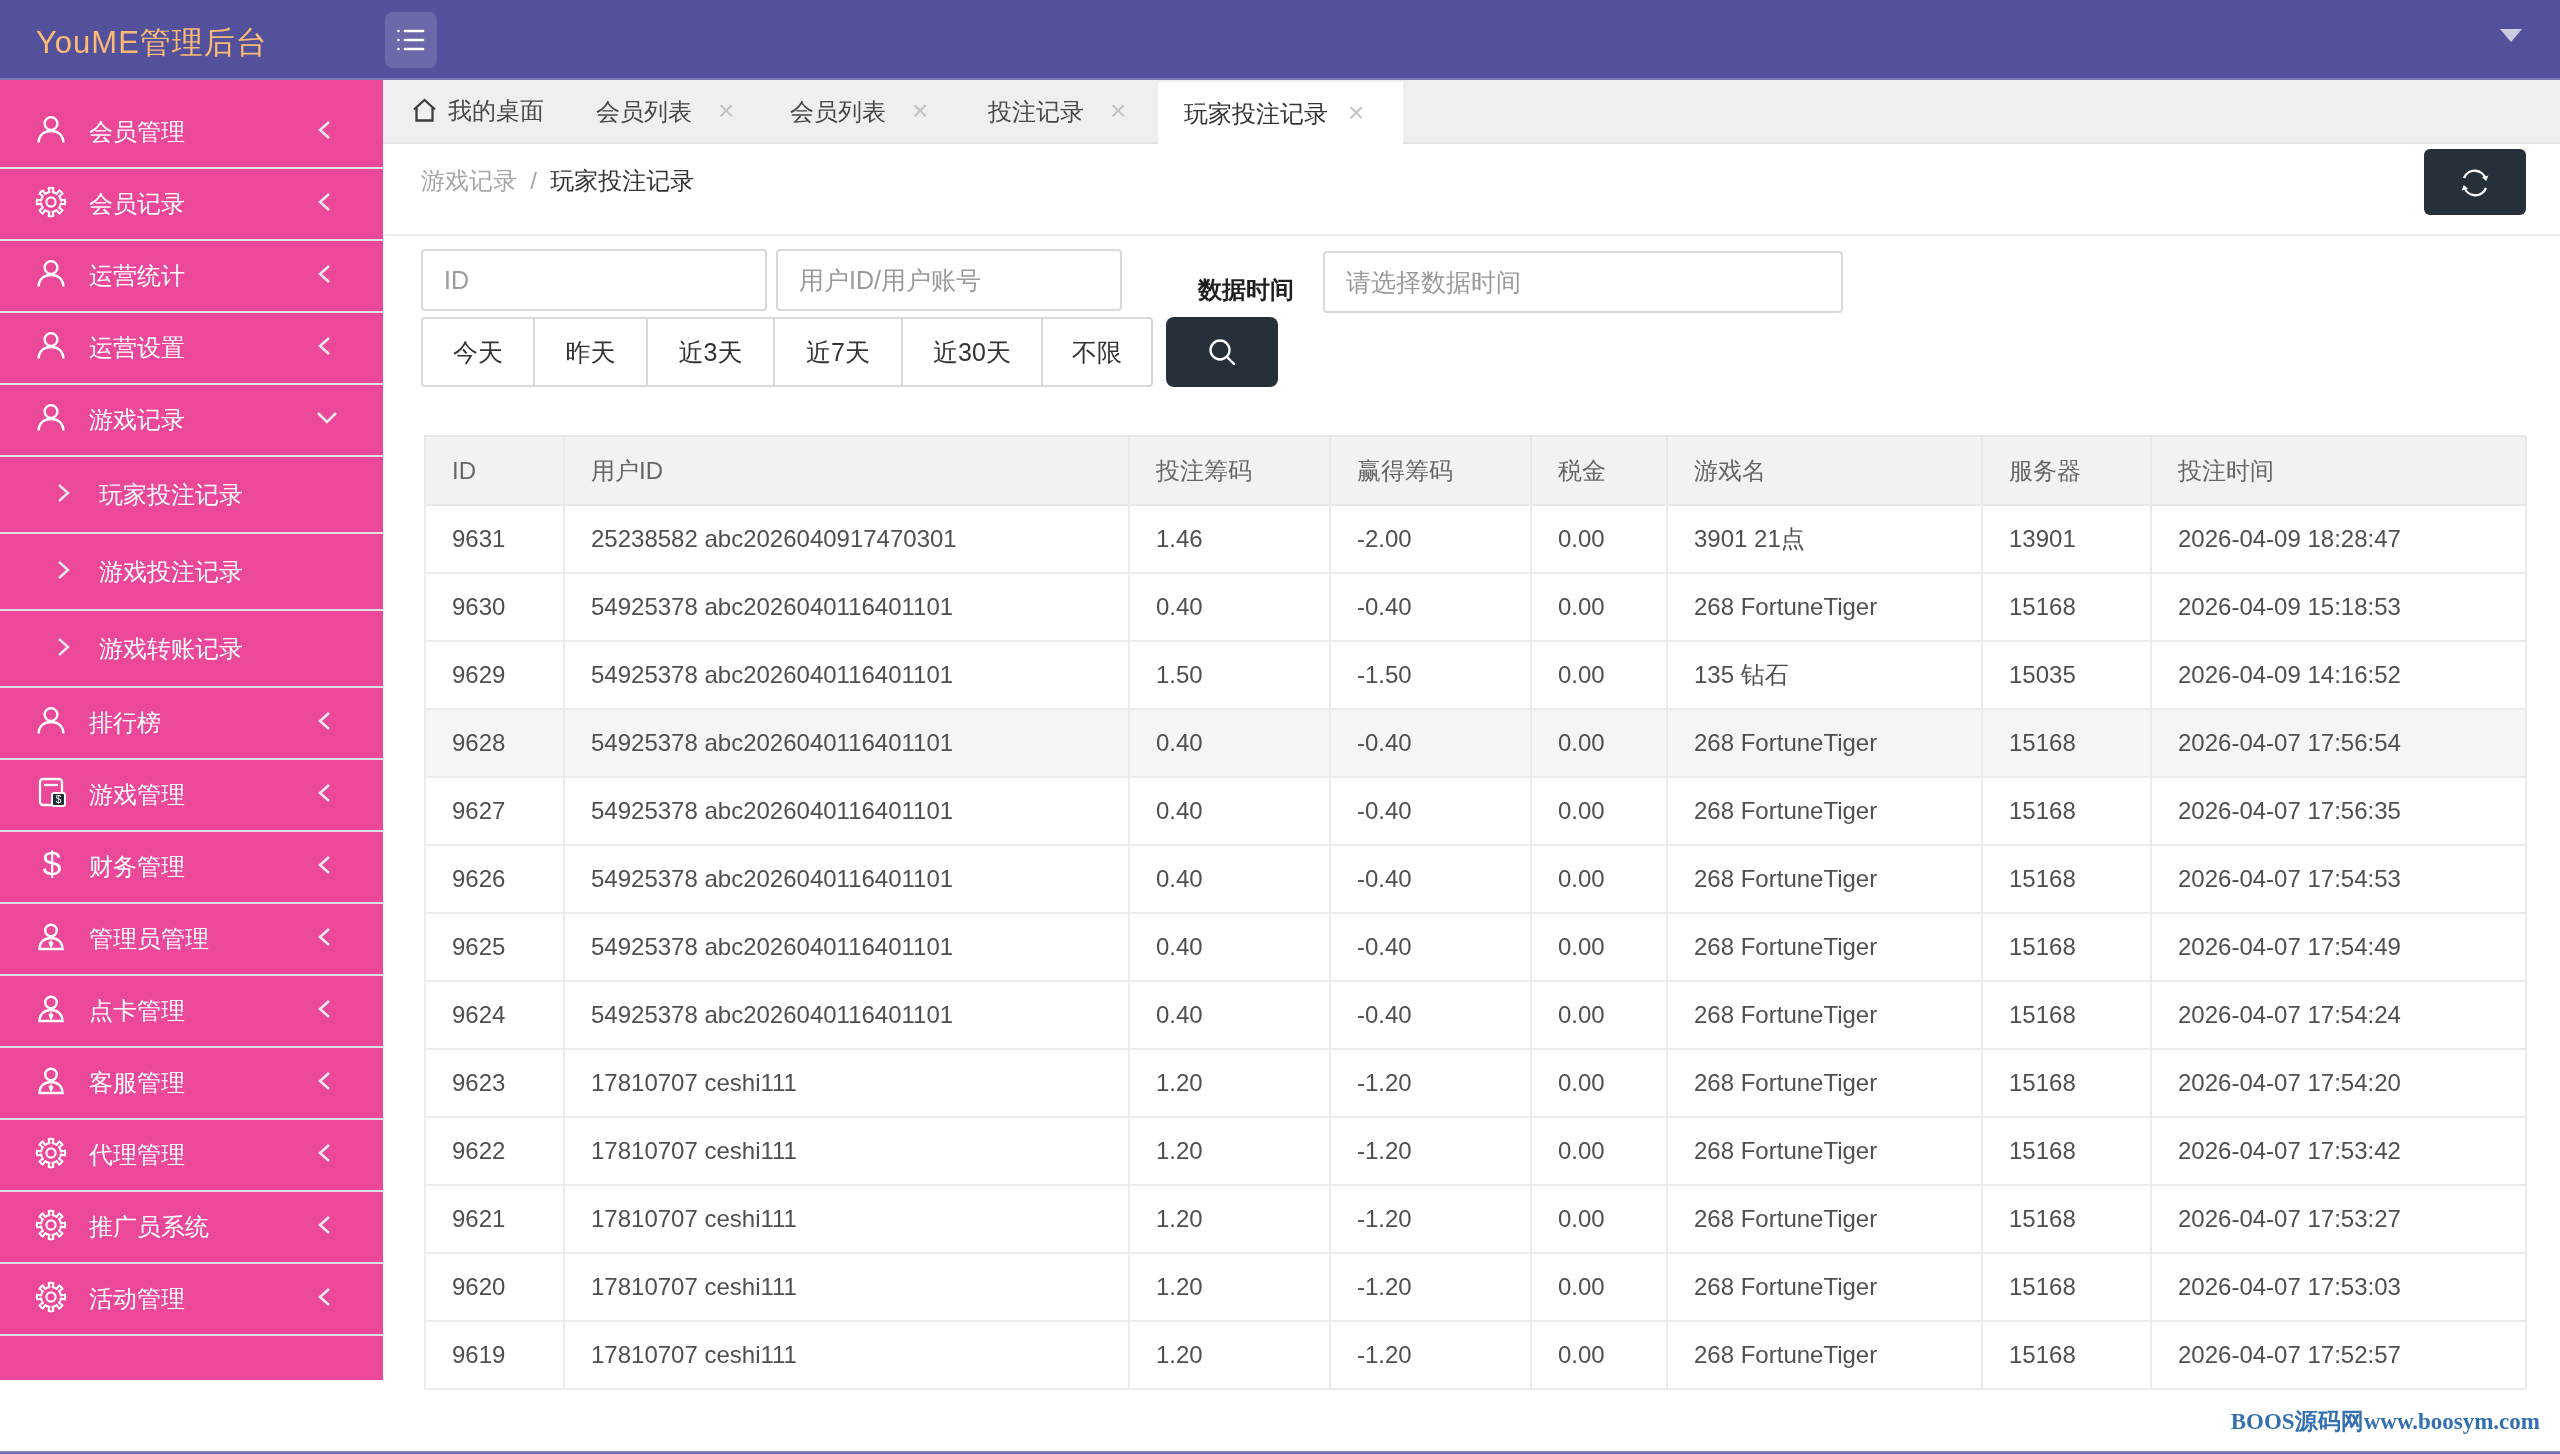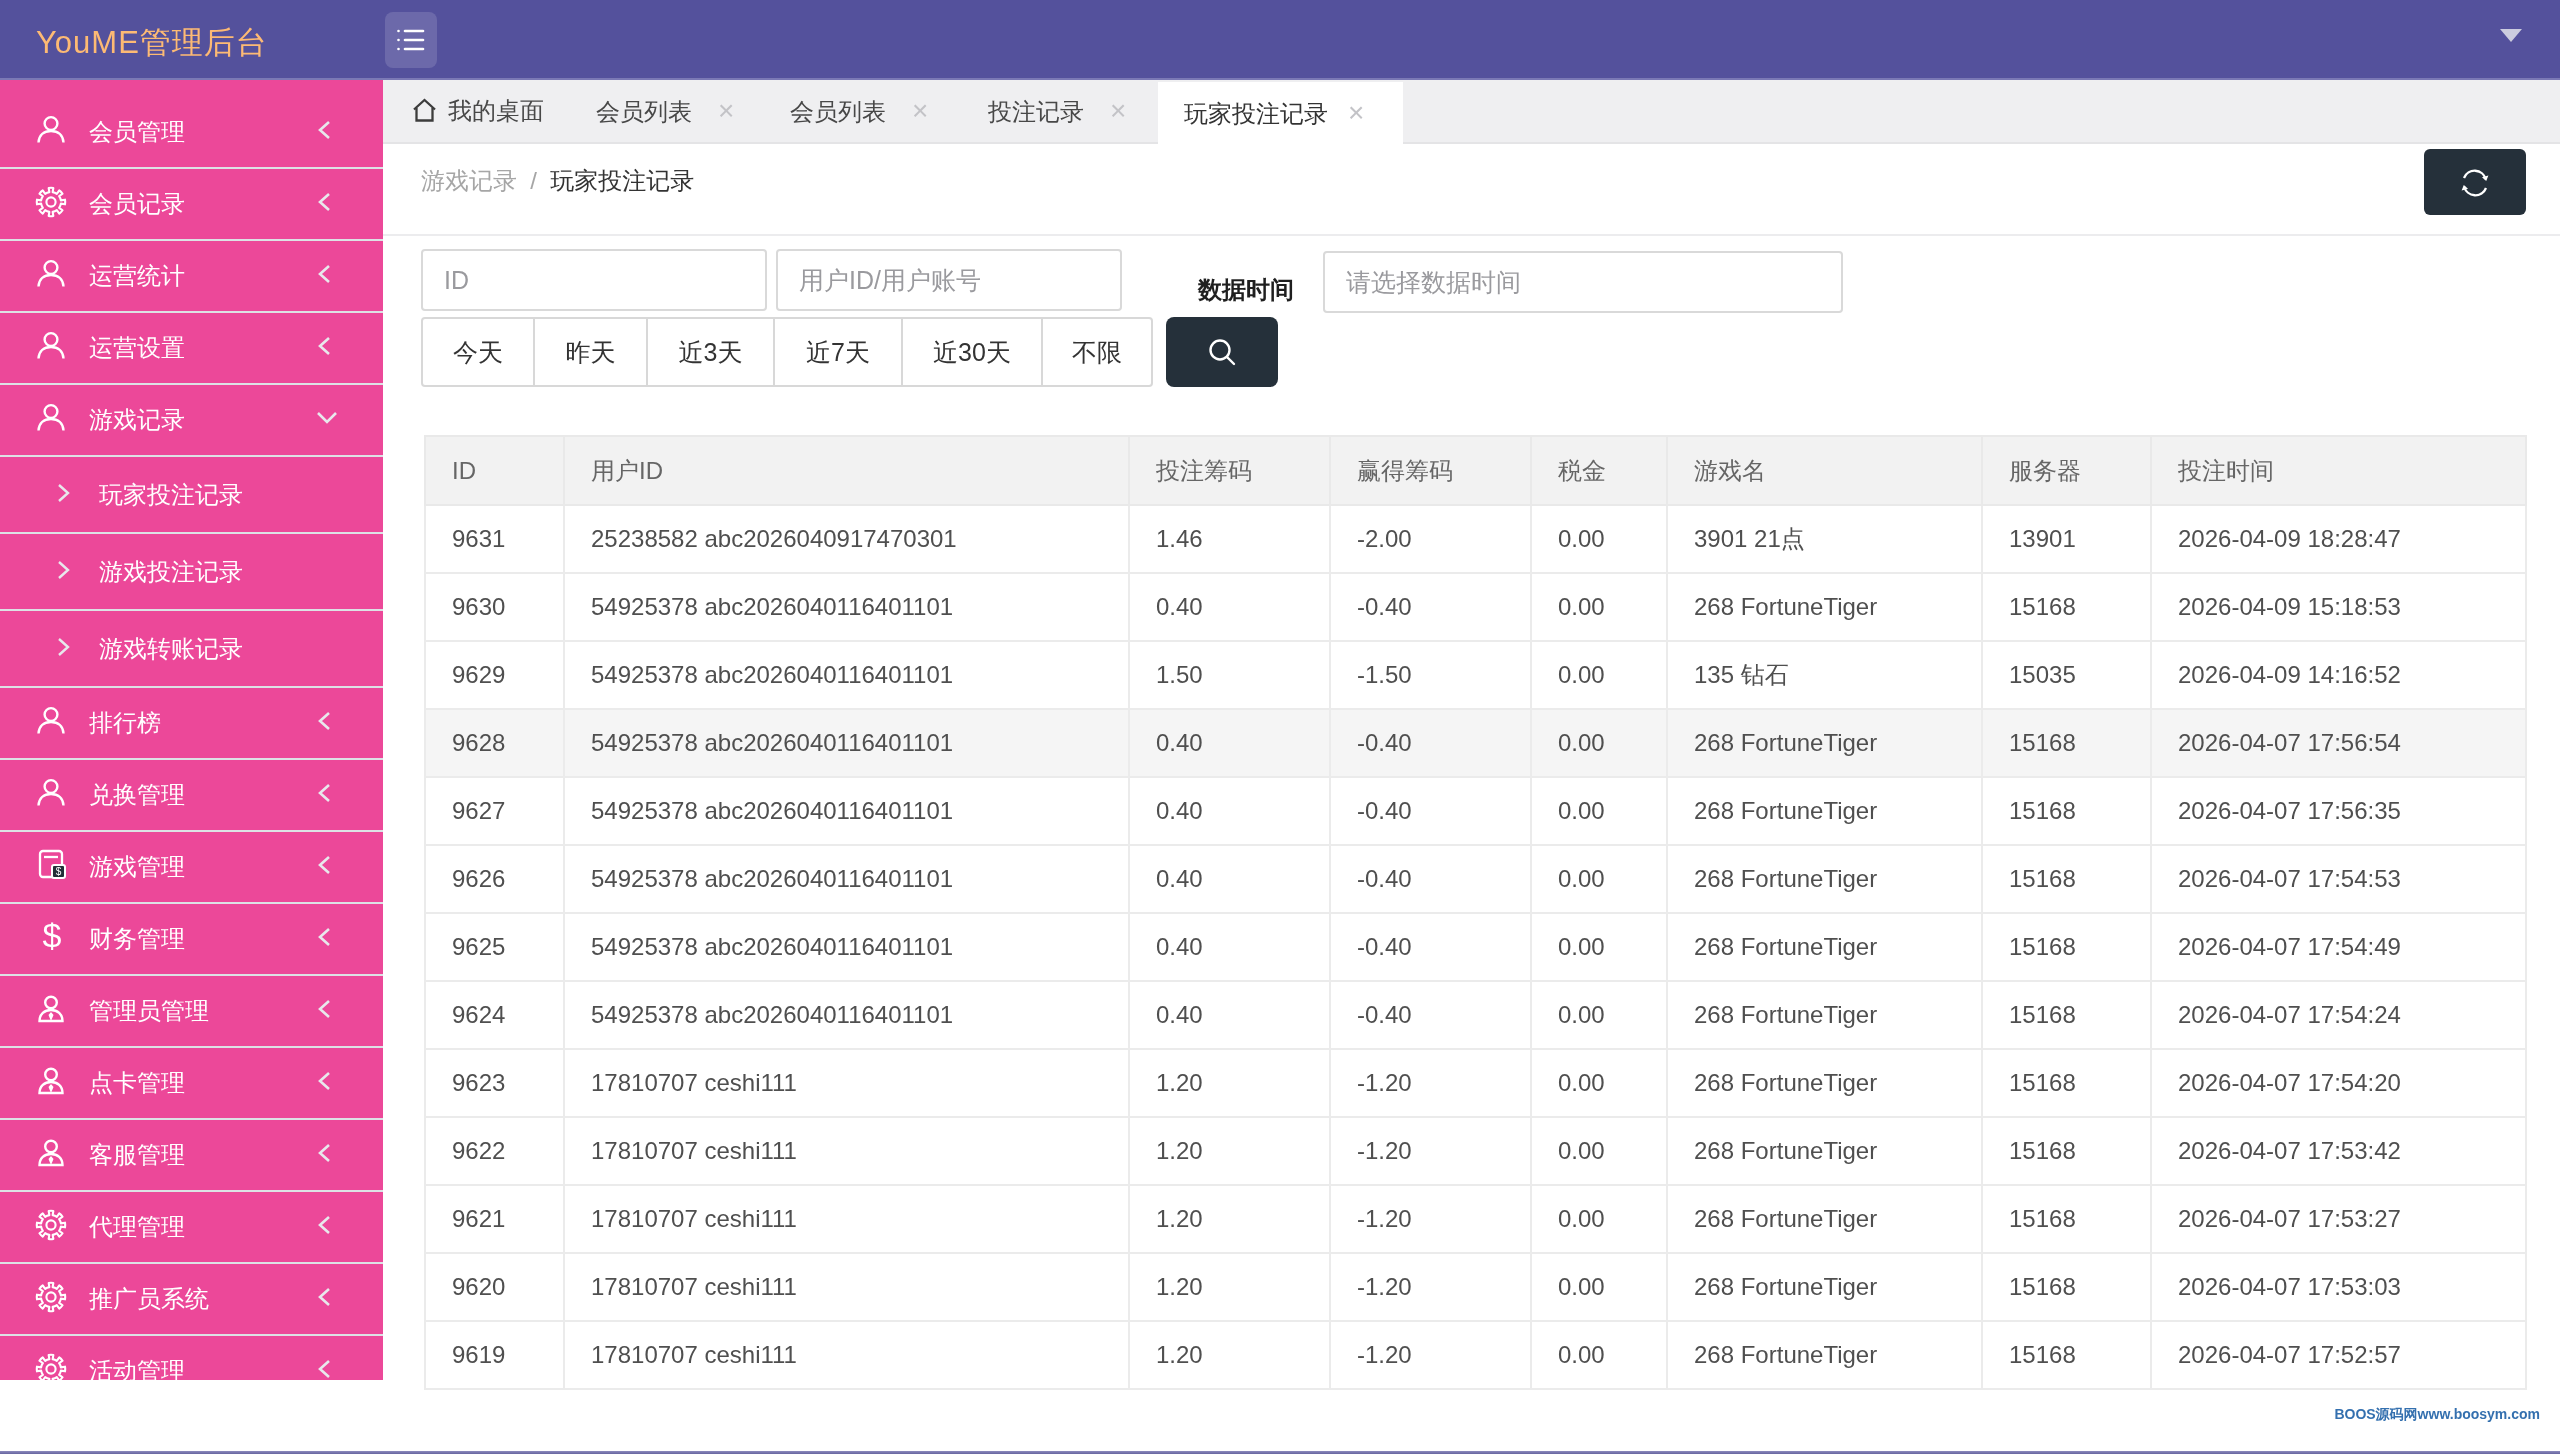--- a/index.html
+++ b/index.html
@@ -43,21 +43,21 @@
 .bgroup .b:first-child{border-left:2px solid #d8d8d8;border-radius:4px 0 0 4px}
 .bgroup .b:last-child{border-radius:0 4px 4px 0}
 .sbtn{position:absolute;left:783px;top:81px;width:112px;height:70px;background:#25303a;border-radius:8px;text-align:center}
 .sbtn svg{margin-top:17px}
 
 .tbl{position:absolute;left:424px;top:435px;width:2101px;border-collapse:collapse;table-layout:fixed;font-size:24px}
 .tbl th{background:#f2f2f2;color:#666;font-weight:400;text-align:left;height:69px;border:2px solid #e9e9e9;padding:0 0 0 26px}
 .tbl td{color:#4f4f4f;text-align:left;height:68px;border:2px solid #ebebeb;padding:0 0 0 26px;background:#fff;white-space:nowrap;overflow:hidden}
 .tbl tr.hl td{background:#f5f5f5}
 
-.foot{position:absolute;right:20px;top:1406px;font-family:Liberation Sans, sans-serif;font-weight:700;font-size:14px;color:#3470af}
+.foot{position:absolute;right:20px;top:1406px;font-family:Liberation Serif, serif;font-weight:700;font-size:23px;color:#3470af}
 .btmbar{position:absolute;left:0;top:1451px;width:2560px;height:3px;background:linear-gradient(#8d8bbd,#66649f)}
 </style>
 </head>
 <body>
 <div class="hd">
   <div class="logo">YouME管理后台</div>
   <div class="menubtn"><svg width="28" height="28" viewBox="0 0 28 28">
         <g stroke="#fff" stroke-width="2.6" stroke-linecap="round">
           <line x1="1.5" y1="5" x2="1.5" y2="5"></line>
           <line x1="8" y1="5" x2="26" y2="5"></line>
@@ -138,30 +138,20 @@
           <path d="M3 2l9 8-9 8" stroke="#e8e8ec" stroke-width="2.4" fill="none"></path>
         </svg></span>
       <span class="tx">游戏转账记录</span>
     </div>
     <div class="mi">
       <span class="ic"><svg width="32" height="32" viewBox="0 0 32 32" fill="none">
           <circle cx="16" cy="9.5" r="6.4" stroke="#fff" stroke-width="2.4"></circle>
           <path d="M3.5 28.5c0.5-7.5 5.5-11.5 12.5-11.5s12 4 12.5 11.5" stroke="#fff" stroke-width="2.4"></path>
         </svg></span>
       <span class="tx">排行榜</span>
-      <span class="ar"><svg width="18" height="20" viewBox="0 0 18 20">
-          <path d="M13 2L4 10l9 8" stroke="#e8e8ec" stroke-width="2.6" fill="none"></path>
-        </svg></span>
-    </div>
-    <div class="mi">
-      <span class="ic"><svg width="32" height="32" viewBox="0 0 32 32" fill="none">
-          <circle cx="16" cy="9.5" r="6.4" stroke="#fff" stroke-width="2.4"></circle>
-          <path d="M3.5 28.5c0.5-7.5 5.5-11.5 12.5-11.5s12 4 12.5 11.5" stroke="#fff" stroke-width="2.4"></path>
-        </svg></span>
-      <span class="tx">兑换管理</span>
       <span class="ar"><svg width="18" height="20" viewBox="0 0 18 20">
           <path d="M13 2L4 10l9 8" stroke="#e8e8ec" stroke-width="2.6" fill="none"></path>
         </svg></span>
     </div>
     <div class="mi">
       <span class="ic"><svg width="34" height="34" viewBox="0 0 34 34" fill="none">
           <rect x="5" y="3" width="22" height="26" rx="3" stroke="#fff" stroke-width="2.3"></rect>
           <line x1="9" y1="9" x2="23" y2="9" stroke="#fff" stroke-width="2.3"></line>
           <rect x="17" y="17" width="13" height="13" rx="2" fill="#232e37" stroke="#fff" stroke-width="2"></rect>
           <text x="23.5" y="27" fill="#fff" font-size="10" text-anchor="middle" font-family="Liberation Sans">$</text>

